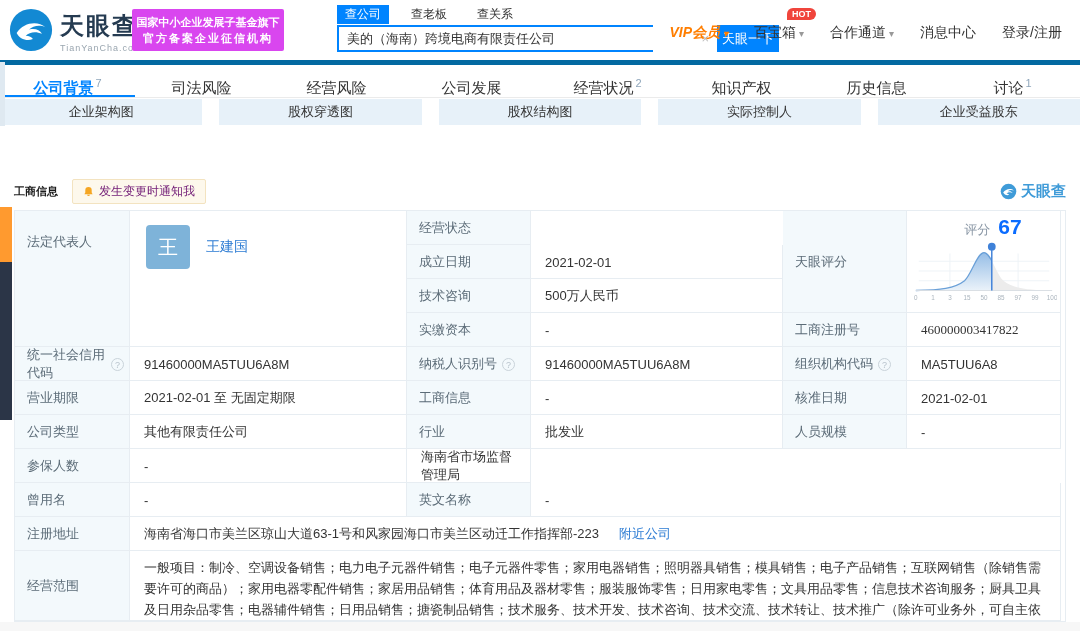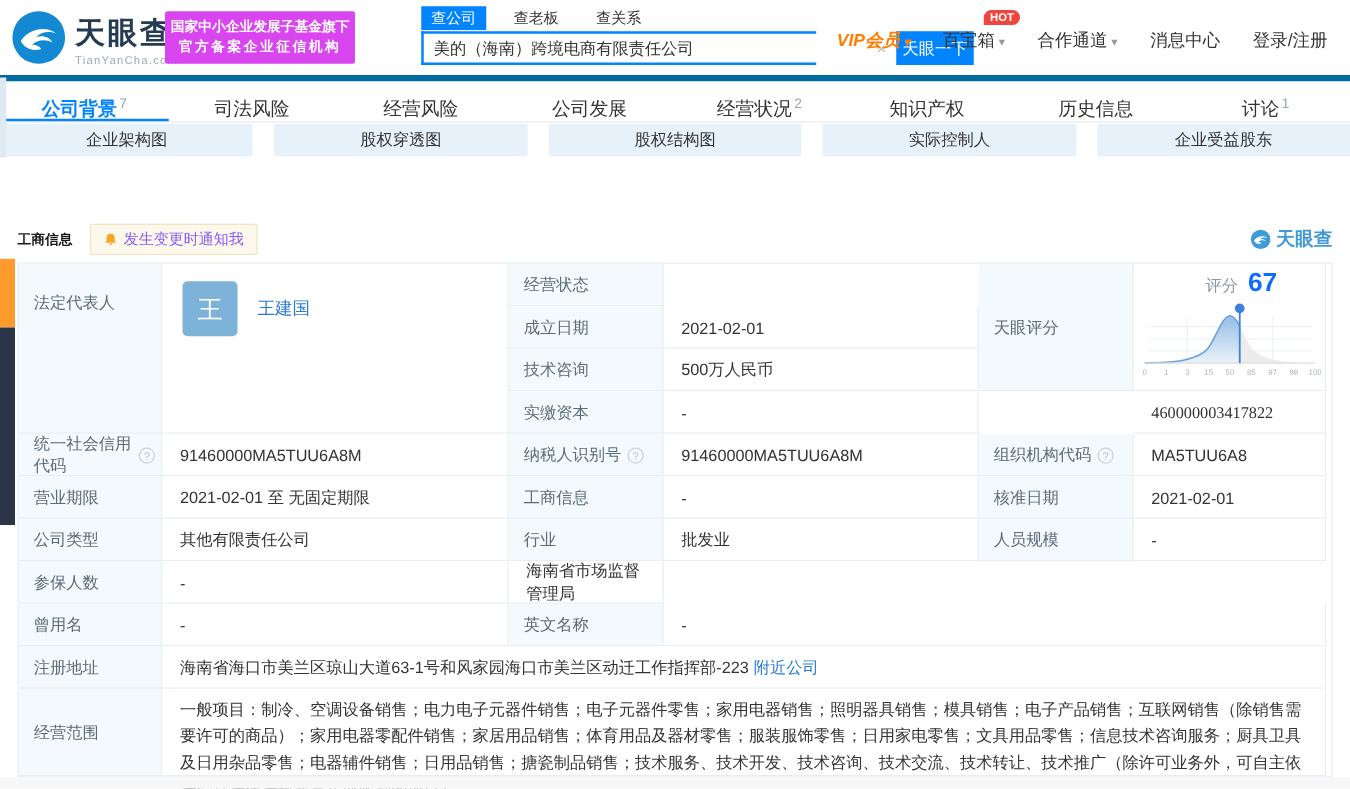--- a/index.html
+++ b/index.html
@@ -53,21 +53,21 @@
   
   .sub-tabs { display:flex; gap:17px; margin-top:1px; }
   .sub-tab { flex:1; height:26px; line-height:26px; text-align:center; background:#e7f1f9;
     color:#333; font-size:13px; cursor:pointer; }
 
   
   .section-head { position:absolute; left:14px; right:14px; top:176px; height:30px;
     display:flex; align-items:center; }
   .section-title { font-size:11px; font-weight:bold; color:#1a1a1a; }
   .notify-badge { margin-left:14px; display:flex; align-items:center; gap:5px;
-    background:#fdf8ec; border:1px solid #f3e3c0; color:#8b5cf6; font-size:12px;
+    background:#fdf8ec; border:1px solid #f3e3c0; color:#701a75; font-size:12px;
     padding:3px 10px; border-radius:2px; cursor:pointer; }
   .watermark { margin-left:auto; display:flex; align-items:center; gap:4px;
     color:#3f9bd8; font-size:15px; font-weight:bold; }
 
   
   .info-table { position:absolute; left:14px; top:210px; width:1052px;
     border:1px solid #e7edf2; }
   .grid { display:grid; }
   .g6 { grid-template-columns:115px 277px 124px 252px 124px 154px; }
   .g4 { grid-template-columns:115px 277px 124px 530px; }
@@ -85,21 +85,21 @@
   .avatar { width:44px; height:44px; background:#7eb3d9; border-radius:4px; color:#fff;
     font-size:20px; display:flex; align-items:center; justify-content:center; flex:0 0 44px; }
   .legal-wrap { display:flex; align-items:center; gap:16px; margin-left:16px; margin-top:14px; }
   .link { color:#2b7bd3; cursor:pointer; text-decoration:none; }
   .score-cell { flex-direction:column; justify-content:flex-start; padding:4px 4px 0 4px; }
   .score-caption { display:flex; align-items:baseline; gap:8px; justify-content:center;
     width:100%; padding-left:18px; }
   .score-word { color:#8a97a5; font-size:13px; }
   .score-num { color:#0b6cff; font-size:21px; font-weight:bold; }
   .scope-val { align-items:flex-start; padding:6px 10px 6px 14px; line-height:21px; }
-  .addr-val { gap:4px; }
+  .addr-val { gap:20px; }
 
   
   .strip-light { position:absolute; left:0; top:62px; width:5px; height:64px; background:#dfe9f1; }
   .strip-orange { position:absolute; left:0; top:207px; width:12px; height:55px; background:#ff9a2f; }
   .strip-dark { position:absolute; left:0; top:262px; width:12px; height:158px; background:#2b3547; }
   .bottom-strip { position:absolute; left:0; bottom:0; width:1080px; height:9px; background:#f7f7f7; }
 </style>
 </head>
 <body>
 
@@ -252,20 +252,21 @@
           <text x="22.5" y="62" font-size="6.5" fill="#aab4bd" text-anchor="middle">1</text>
           <text x="40" y="62" font-size="6.5" fill="#aab4bd" text-anchor="middle">3</text>
           <text x="57.5" y="62" font-size="6.5" fill="#aab4bd" text-anchor="middle">15</text>
           <text x="75" y="62" font-size="6.5" fill="#aab4bd" text-anchor="middle">50</text>
           <text x="92.5" y="62" font-size="6.5" fill="#aab4bd" text-anchor="middle">85</text>
           <text x="110" y="62" font-size="6.5" fill="#aab4bd" text-anchor="middle">97</text>
           <text x="127.5" y="62" font-size="6.5" fill="#aab4bd" text-anchor="middle">99</text>
           <text x="145" y="62" font-size="6.5" fill="#aab4bd" text-anchor="middle">100</text>
         </svg>
       </div>
+      <div class="cell lbl" style="grid-row:4; grid-column:5;">工商注册号</div>
       <div class="cell val" style="grid-row:4; grid-column:6;font-family:Liberation Serif, serif;">460000003417822</div>
     </div>
 
     <div class="grid g6 h34">
       <div class="cell lbl">
         <span>统一社会信用代码</span>
         <span class="help">?</span>
       </div>
       <div class="cell val">91460000MA5TUU6A8M</div>
       <div class="cell lbl">

